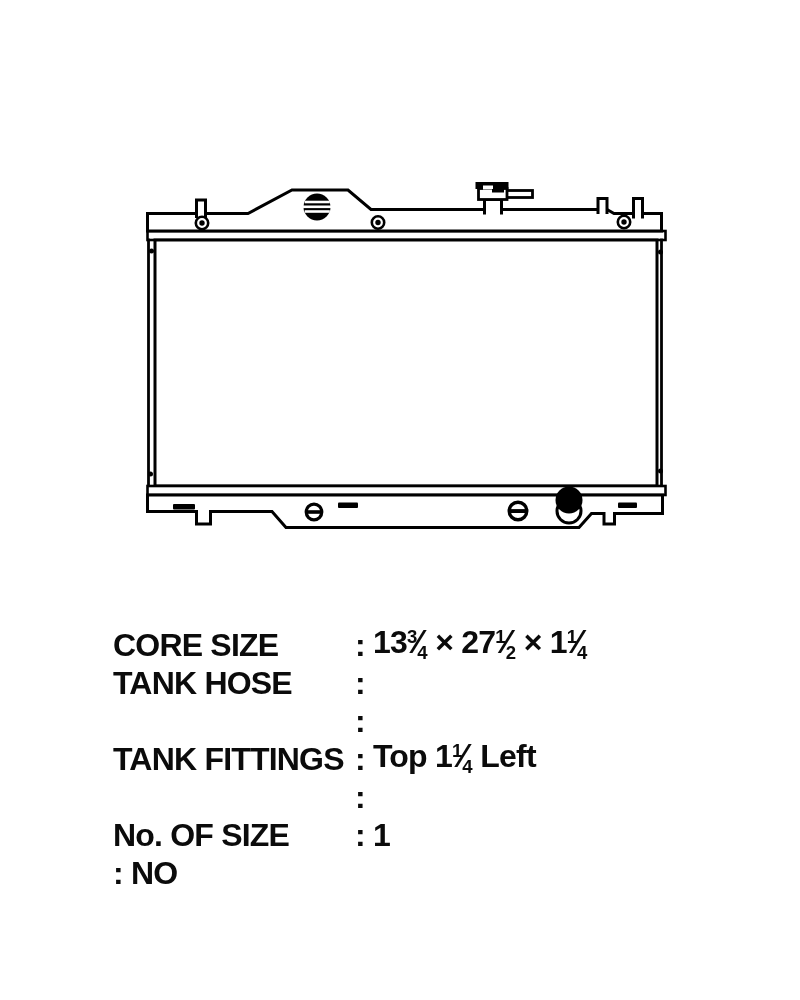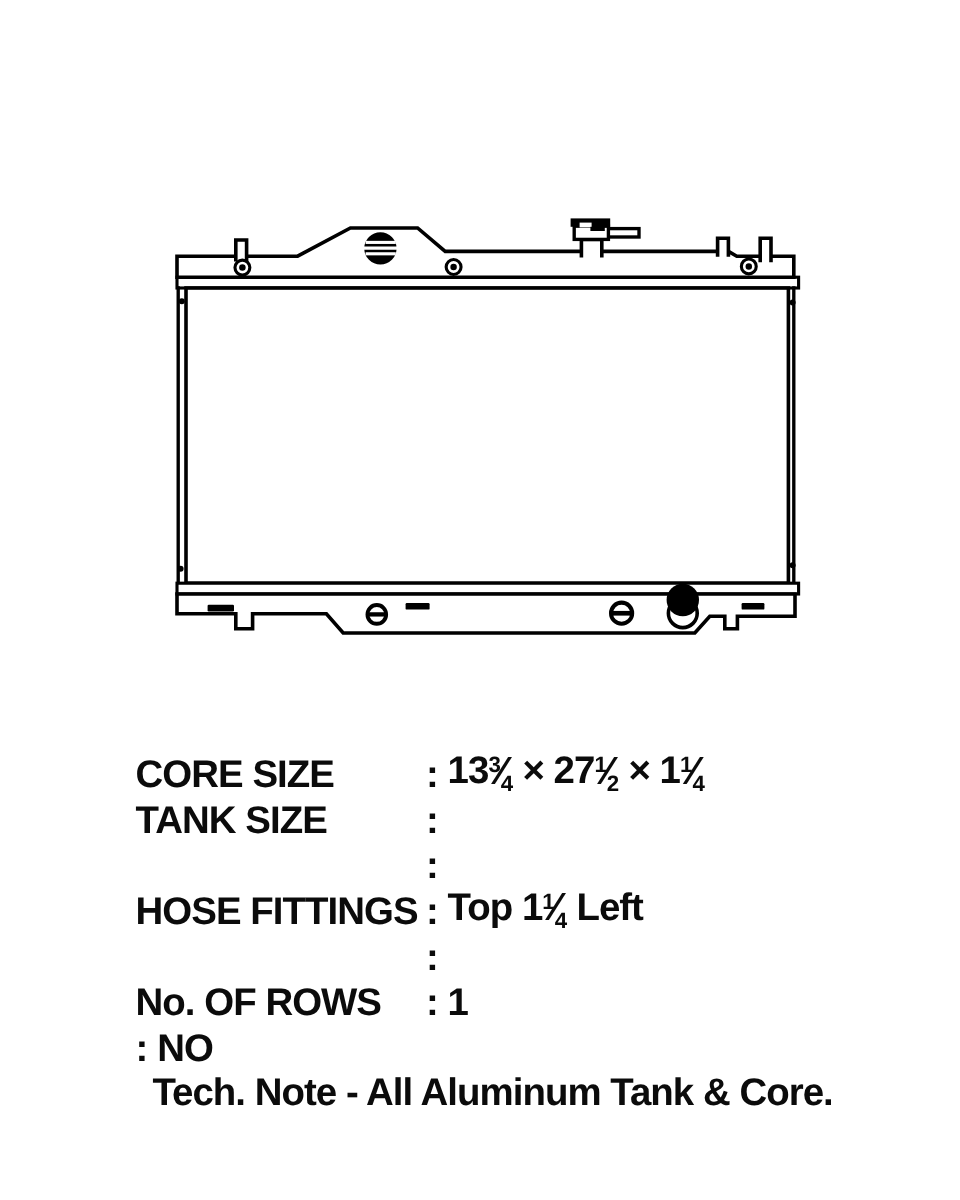--- a/index.html
+++ b/index.html
@@ -104,42 +104,41 @@
     </svg>
   </div>
 
   <div class="specs" id="spec-rows">
       <div class="spec-row">
         <span class="spec-label">CORE SIZE</span>
         <span class="spec-colon">:</span>
         <span class="spec-value">13<span class="frac"><span class="n">3</span><span class="s">⁄</span><span class="d">4</span></span> × 27<span class="frac"><span class="n">1</span><span class="s">⁄</span><span class="d">2</span></span> × 1<span class="frac"><span class="n">1</span><span class="s">⁄</span><span class="d">4</span></span></span>
       </div>
       <div class="spec-row">
-        <span class="spec-label">TANK SIZE</span>
+        <span class="spec-label">TANK HOSE</span>
         <span class="spec-colon">:</span>
       </div>
       <div class="spec-row">
         <span class="spec-label"></span>
         <span class="spec-colon">:</span>
       </div>
       <div class="spec-row">
-        <span class="spec-label">HOSE FITTINGS</span>
+        <span class="spec-label">TANK FITTINGS</span>
         <span class="spec-colon">:</span>
         <span class="spec-value">Top 1<span class="frac"><span class="n">1</span><span class="s">⁄</span><span class="d">4</span></span> Left</span>
       </div>
       <div class="spec-row">
         <span class="spec-label"></span>
         <span class="spec-colon">:</span>
       </div>
       <div class="spec-row">
-        <span class="spec-label">No. OF ROWS</span>
+        <span class="spec-label">No. OF SIZE</span>
         <span class="spec-colon">:</span>
         <span class="spec-value">1</span>
       </div>
       <div class="spec-row">
         <span class="spec-colon">:</span>
         <span class="spec-value">NO</span>
       </div>
     </div>
 
-  <div class="tech-note">Tech. Note - All Aluminum Tank &amp; Core.</div>
 
 </div>
 
 </body></html>

